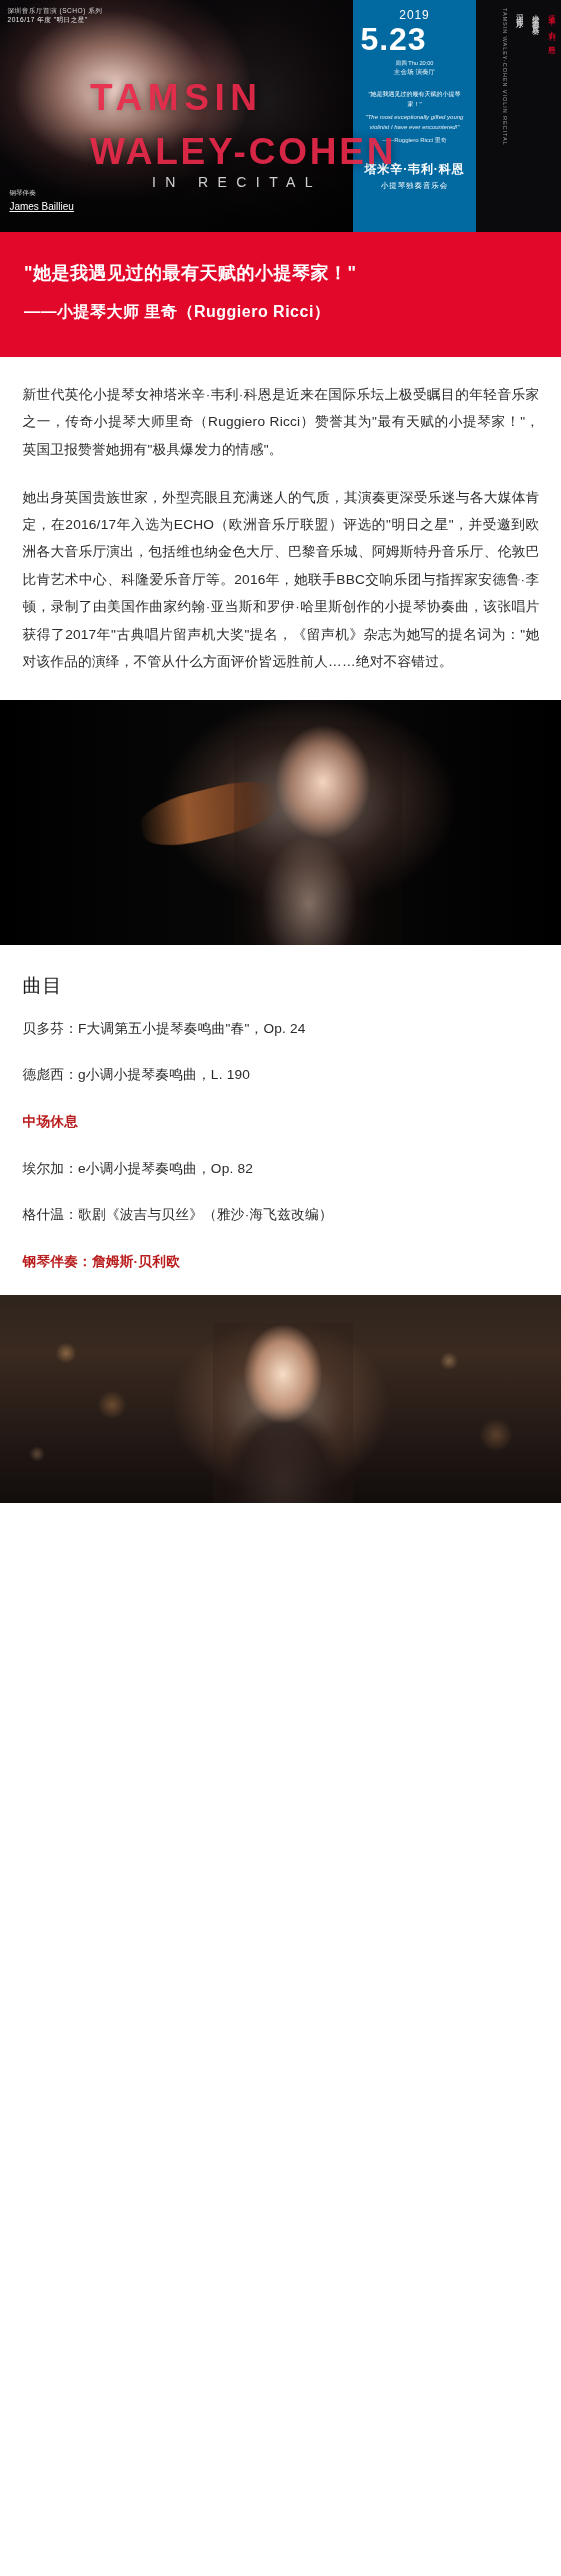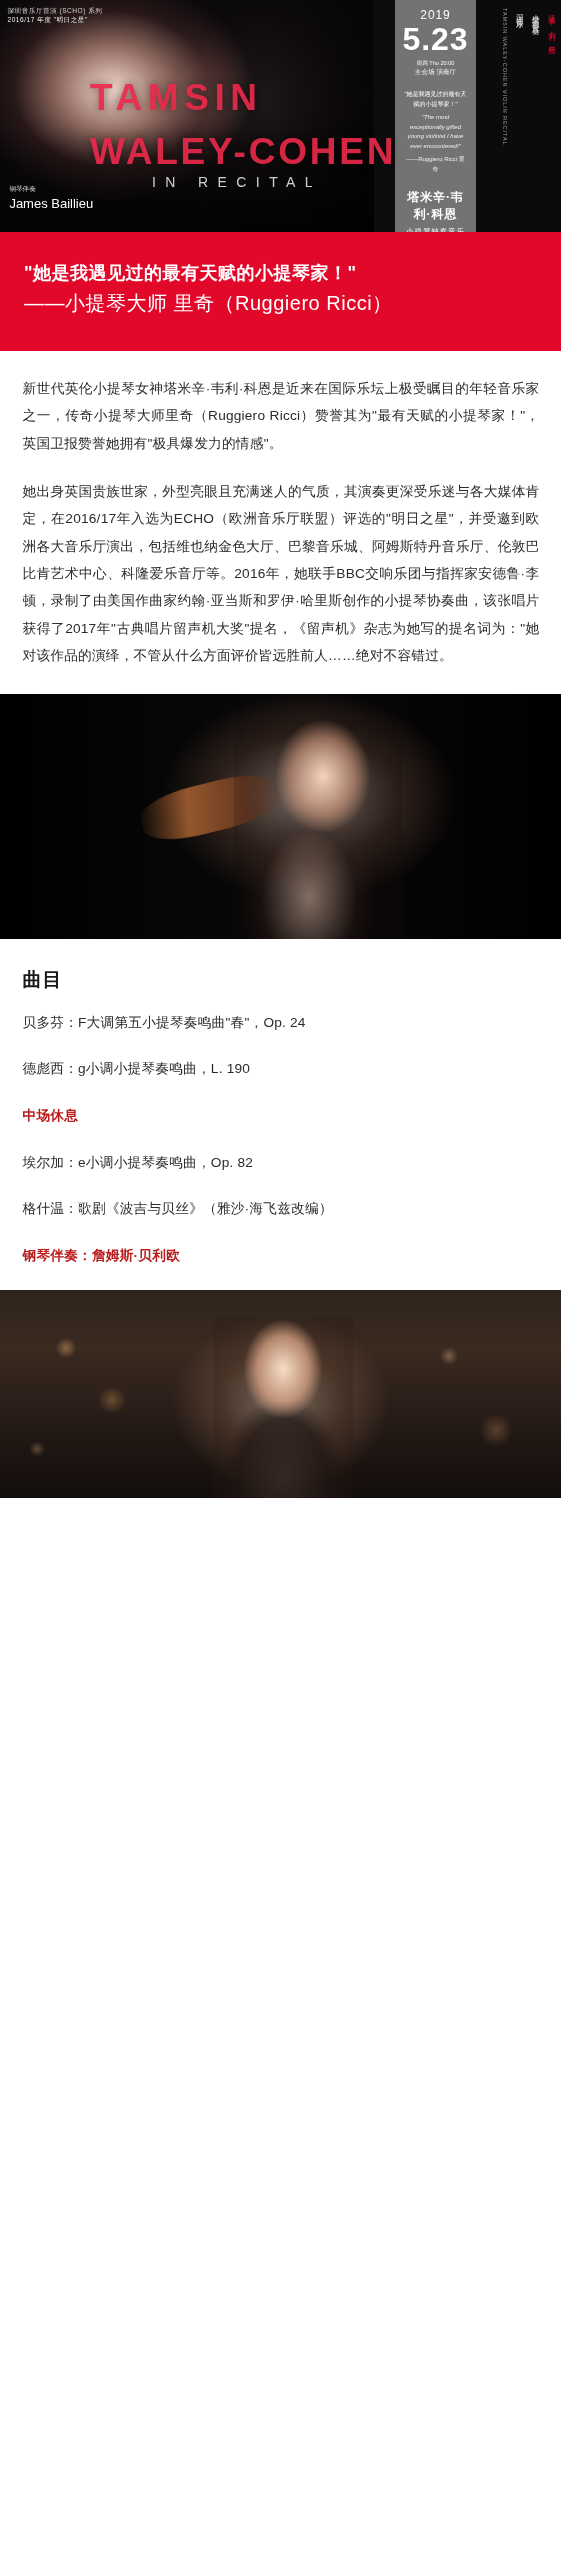--- a/index.html
+++ b/index.html
@@ -85,28 +85,28 @@
   }
   .hero-credit {
     position: absolute;
     left: 9.4px;
     bottom: 17px;
     z-index: 6;
     color: #d8d8d8;
     font-size: 6.6px;
     line-height: 1.6;
   }
-  .hero-credit .big { font-size: 13px; color: #fff; }
+  .hero-credit .big { font-size: 10px; color: #fff; text-decoration: underline; }
 
   
   .hero-red {
     position: absolute;
     right: 86px; top: 0;
-    width: 81px; height: 232px;
-    background: #737373;
+    width: 123px; height: 232px;
+    background: #0369a1;
     z-index: 4;
     color: #fff;
     box-sizing: border-box;
     padding: 7.5px 7.5px 0 7.5px;
   }
   .hero-red .year {
     text-align: center;
     font-size: 12px;
     letter-spacing: 0.9px;
     margin-bottom: 1.9px;
@@ -194,24 +194,24 @@
     padding: 28px 24px 32px 24px;
     box-sizing: border-box;
   }
   .quote-band .q-main {
     font-size: 18px;
     line-height: 1.55;
     font-weight: 700;
     letter-spacing: 0.5px;
   }
   .quote-band .q-attr {
-    font-size: 20px;
+    font-size: 16px;
     line-height: 1.55;
-    font-weight: 400;
-    margin-top: 0;
+    font-weight: 700;
+    margin-top: 12px;
     letter-spacing: 0.5px;
   }
 
   
   .body-block {
     padding: 24px 22.5px 3.7px 22.5px;
   }
   .para {
     font-size: 13.7px;
     line-height: 2.0;
@@ -245,21 +245,21 @@
     width: 140px; height: 49px;
     background: linear-gradient(100deg, rgba(150,80,40,0.0) 0%, rgba(190,110,55,0.75) 35%, rgba(120,60,28,0.7) 75%, rgba(0,0,0,0) 100%);
     transform: rotate(-14deg);
     border-radius: 40%;
     filter: blur(0.4px);
   }
 
   
   .section-title {
     font-size: 19px;
-    font-weight: 700;
+    font-weight: 400;
     color: #1a1a1a;
     margin: 28px 22.5px 17px 22.5px;
     letter-spacing: 0.9px;
   }
   .prog-item {
     font-size: 13.7px;
     line-height: 1.9;
     color: #2b2b2b;
     margin: 0 22.5px 20.6px 22.5px;
     letter-spacing: 0.2px;

